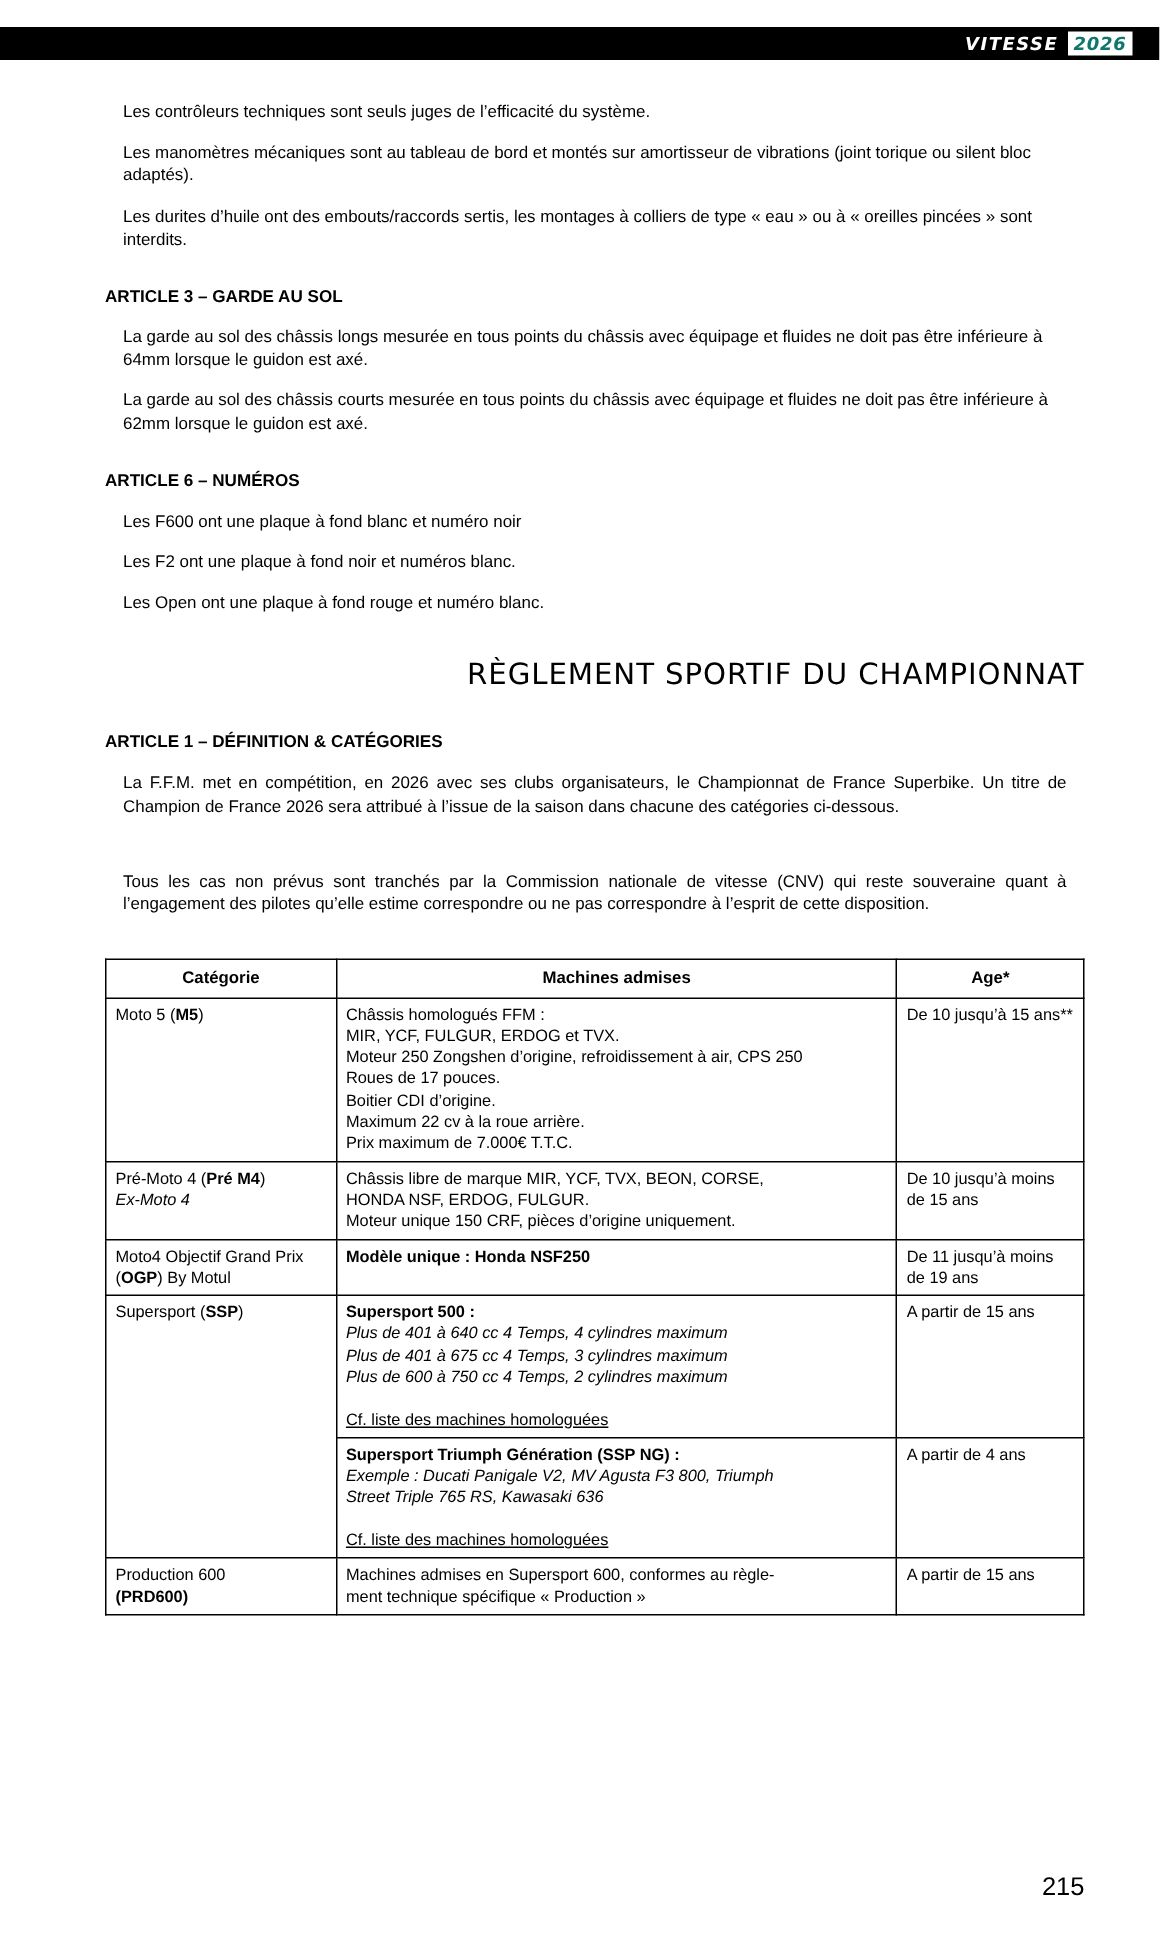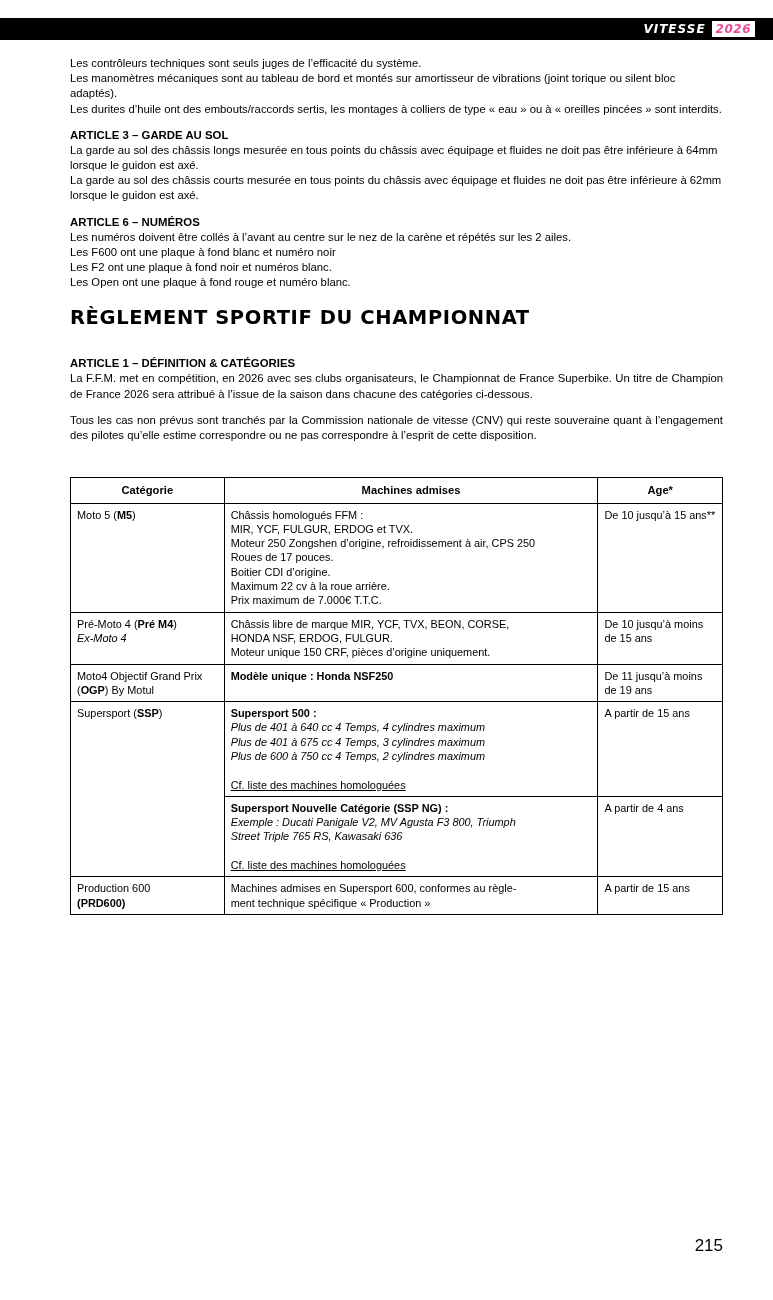--- a/index.html
+++ b/index.html
@@ -37,72 +37,72 @@
   .brand-word {
     color: #ffffff;
     font-family: "DejaVu Sans", sans-serif;
     font-weight: bold;
     font-size: 12px;
     letter-spacing: 1px;
     font-style: italic;
   }
   .brand-year {
     background: #ffffff;
-    color: #ec4899;
+    color: #0f766e;
     font-family: "DejaVu Sans", sans-serif;
     font-weight: bold;
     font-size: 12px;
     letter-spacing: 0.5px;
     font-style: italic;
     padding: 1px 4px;
   }
 
   
   .content {
     position: absolute;
     top: 56px;
     left: 70px;
     width: 653px;
   }
 
   p.body-text {
-    margin: 0;
+    margin: 12px;
     font-size: 11.3px;
     line-height: 15.2px;
     text-align: left;
   }
   p.justify {
     text-align: justify;
   }
   .spacer-sm { height: 11px; }
   .spacer-md { height: 16px; }
 
   h2.article-title {
     margin: 0;
     font-size: 11.4px;
     font-weight: bold;
     line-height: 15px;
   }
 
   
   .big-title {
-    text-align: left;
+    text-align: right;
     font-family: "DejaVu Sans", sans-serif;
-    font-weight: bold;
+    font-weight: normal;
     font-size: 19.5px;
     letter-spacing: 0.6px;
     line-height: 23px;
     margin: 0;
   }
 
   
   table.cat-table {
     border-collapse: collapse;
     width: 653px;
-    margin-top: 18px;
+    margin-top: 0;
     font-size: 10.9px;
   }
   table.cat-table th,
   table.cat-table td {
     border: 1px solid #000000;
     padding: 4px 6px;
     vertical-align: top;
     line-height: 14.3px;
   }
   table.cat-table th {
@@ -118,21 +118,21 @@
   td.age-cell { vertical-align: middle; }
   .ital { font-style: italic; }
   .bold { font-weight: bold; }
   .underline { text-decoration: underline; }
   .line { display: block; }
 
   
   .page-num {
     position: absolute;
     right: 50px;
-    bottom: 44px;
+    bottom: 32px;
     font-size: 17px;
     font-family: "Liberation Sans", sans-serif;
   }
 </style>
 </head>
 <body>
 
 <div class="header-band">
   <div class="header-band-inner">
     <span class="brand-word">VITESSE</span>
@@ -148,21 +148,20 @@
 
   <div class="spacer-sm"></div>
 
   <h2 class="article-title">ARTICLE 3 – GARDE AU SOL</h2>
   <p class="body-text">La garde au sol des châssis longs mesurée en tous points du châssis avec équipage et fluides ne doit pas être inférieure à 64mm lorsque le guidon est axé.</p>
   <p class="body-text">La garde au sol des châssis courts mesurée en tous points du châssis avec équipage et fluides ne doit pas être inférieure à 62mm lorsque le guidon est axé.</p>
 
   <div class="spacer-sm"></div>
 
   <h2 class="article-title">ARTICLE 6 – NUMÉROS</h2>
-  <p class="body-text">Les numéros doivent être collés à l’avant au centre sur le nez de la carène et répétés sur les 2 ailes.</p>
   <p class="body-text">Les F600 ont une plaque à fond blanc et numéro noir</p>
   <p class="body-text">Les F2 ont une plaque à fond noir et numéros blanc.</p>
   <p class="body-text">Les Open ont une plaque à fond rouge et numéro blanc.</p>
 
   <div class="spacer-md"></div>
 
   <div class="big-title">RÈGLEMENT SPORTIF DU CHAMPIONNAT</div>
 
   <div class="spacer-md"></div>
 
@@ -235,21 +234,21 @@
           <span class="line ital">Plus de 401 à 675 cc 4 Temps, 3 cylindres maximum</span>
           <span class="line ital">Plus de 600 à 750 cc 4 Temps, 2 cylindres maximum</span>
           <span class="line">&nbsp;</span>
           <span class="line underline">Cf. liste des machines homologuées</span>
         </td>
         <td class="age-cell">A partir de 15 ans</td>
       </tr>
 
       <tr>
         <td>
-          <span class="line"><span class="bold">Supersport Nouvelle Catégorie (</span><span class="bold">SSP NG</span><span class="bold">) :</span></span>
+          <span class="line"><span class="bold">Supersport Triumph Génération (</span><span class="bold">SSP NG</span><span class="bold">) :</span></span>
           <span class="line ital">Exemple : Ducati Panigale V2, MV Agusta F3 800, Triumph</span>
           <span class="line ital">Street Triple 765 RS, Kawasaki 636</span>
           <span class="line">&nbsp;</span>
           <span class="line underline">Cf. liste des machines homologuées</span>
         </td>
         <td class="age-cell">A partir de 4 ans</td>
       </tr>
 
       <tr>
         <td class="cat-cell">

